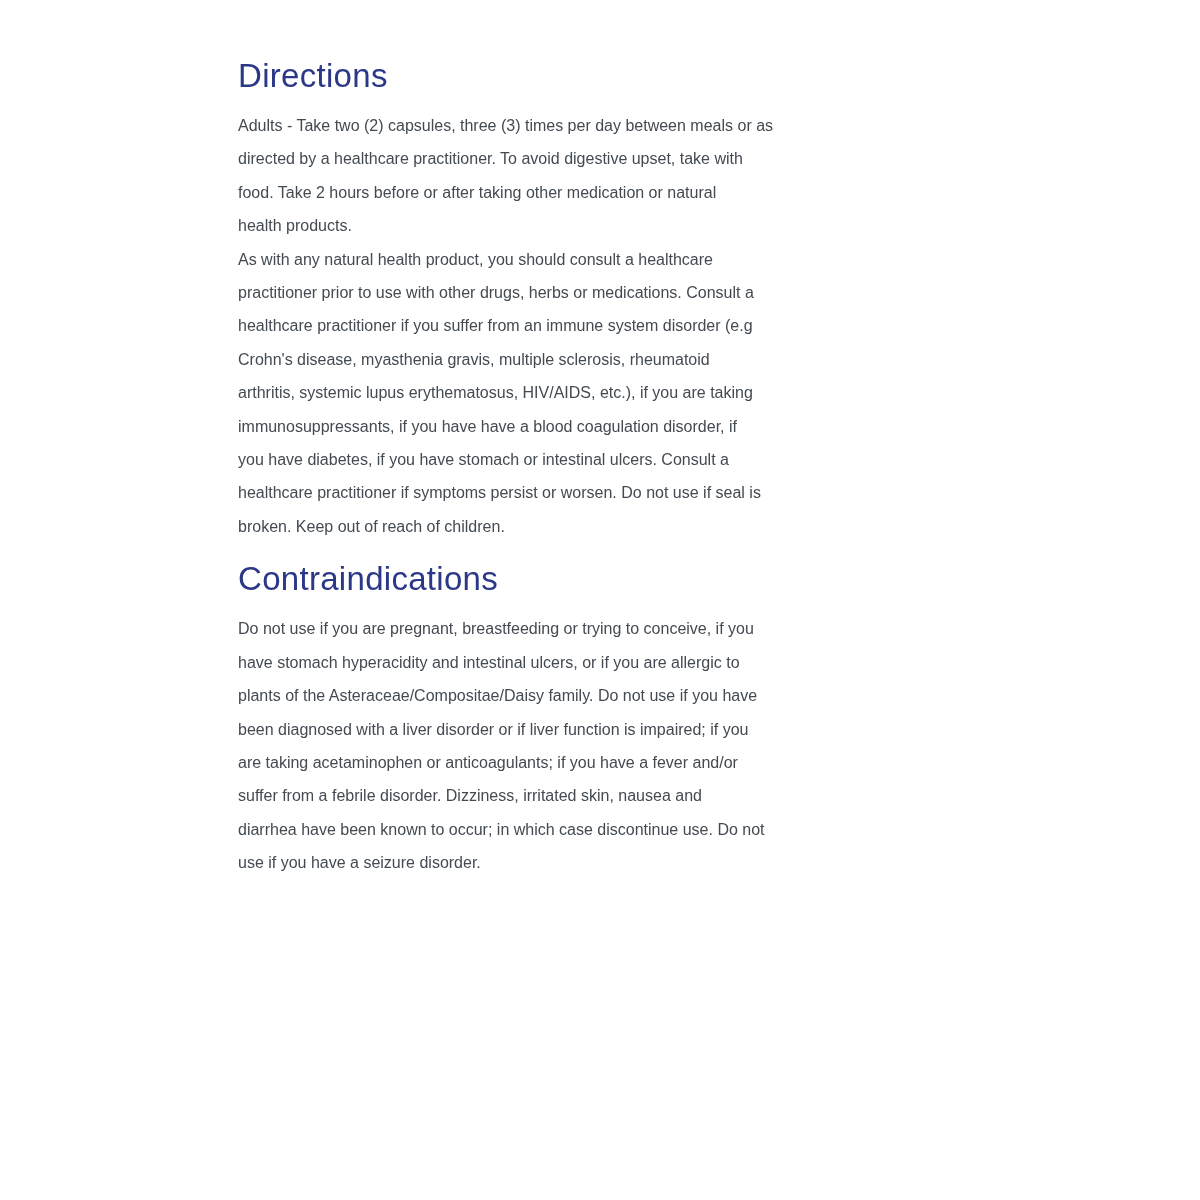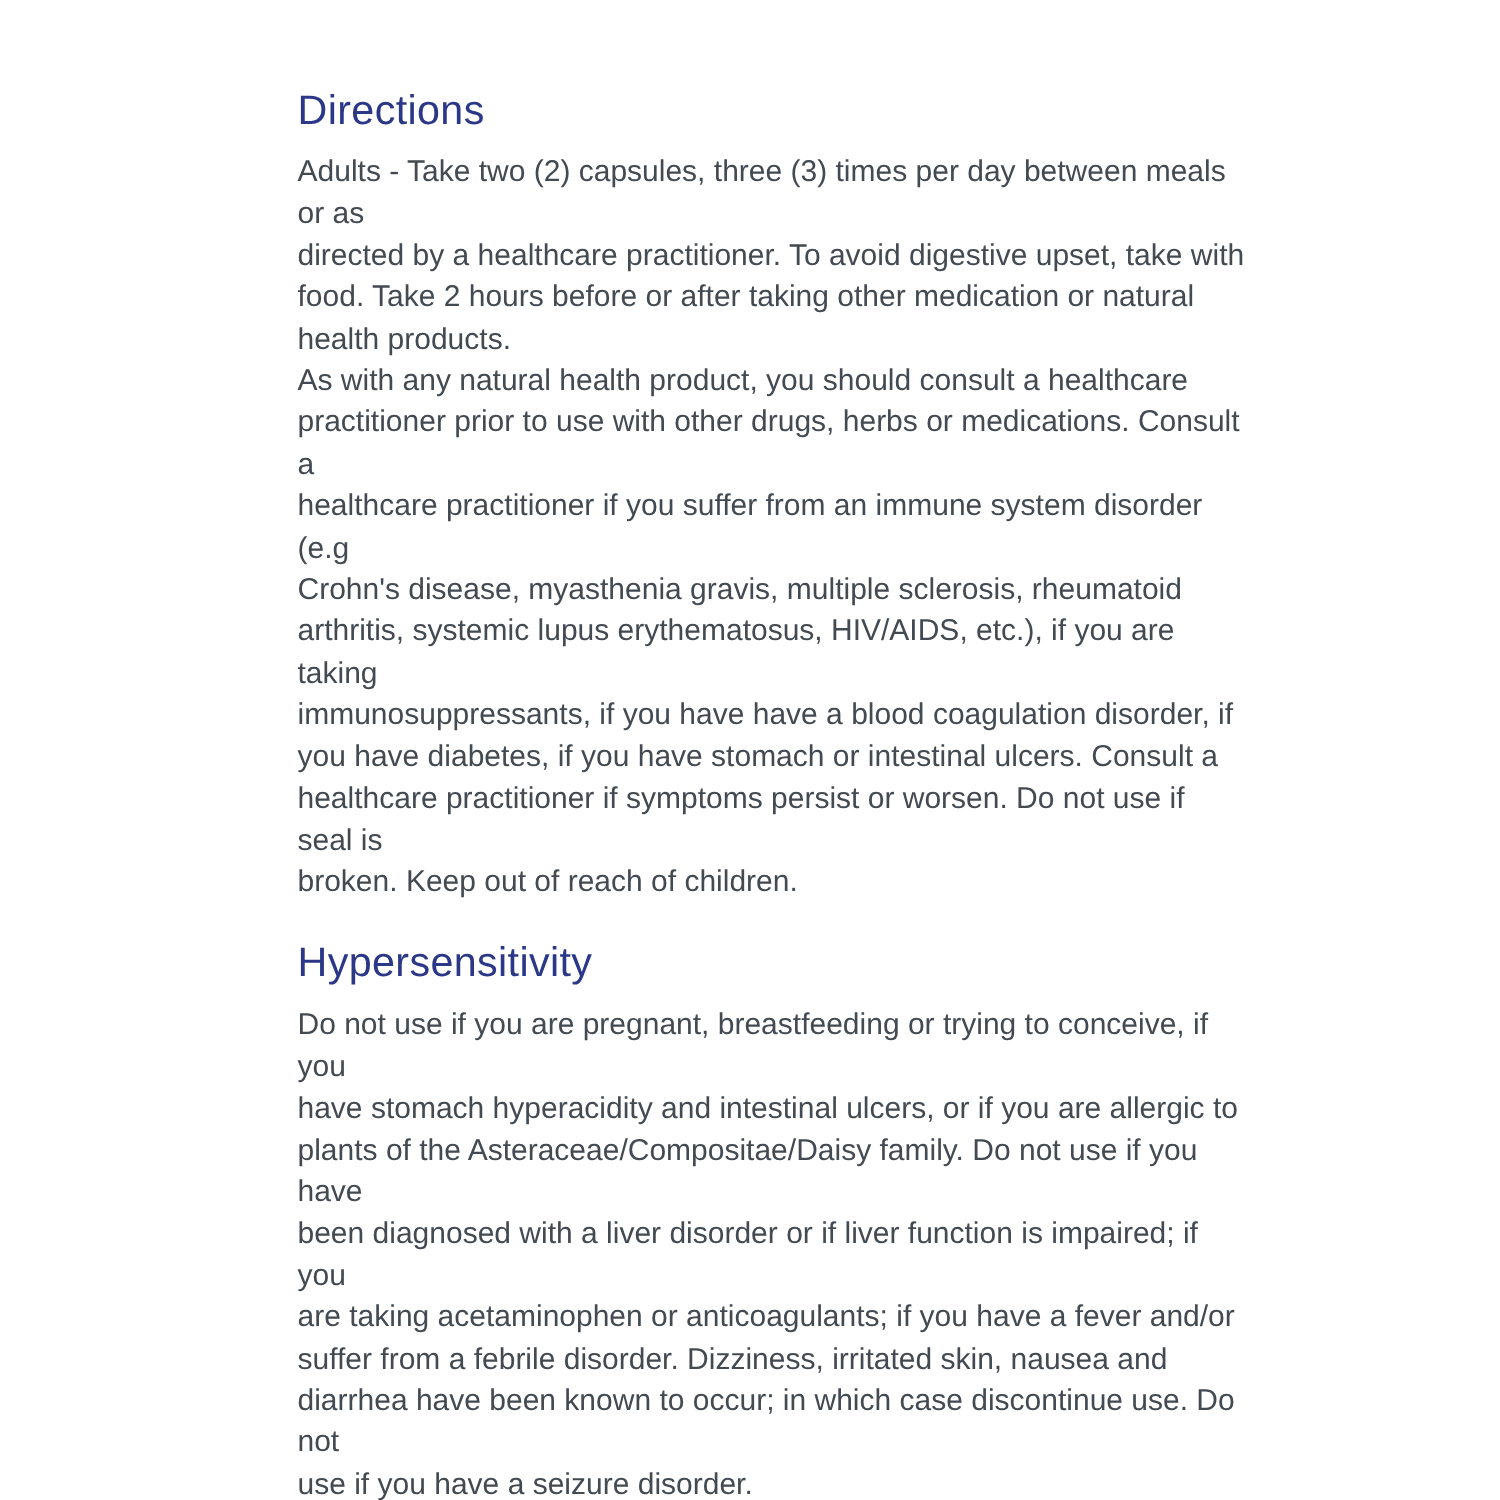--- a/index.html
+++ b/index.html
@@ -18,24 +18,24 @@
     width: 760px;
     margin-left: 238px;
     padding-top: 40px;
   }
   .sec h2 {
     font-size: 33px;
     line-height: 38px;
     font-weight: 400;
     letter-spacing: 0.3px;
     color: #2b3787;
-    margin: 29px 0 14px 0;
+    margin: 17px 0 14px 0;
   }
   .sec p {
-    font-size: 24px;
+    font-size: 16px;
     line-height: 33.4px;
     font-weight: 400;
     color: #434a52;
     margin: 0;
     white-space: pre-line;
   }
 </style>
 </head>
 <body>
 
@@ -56,21 +56,21 @@
 Crohn's disease, myasthenia gravis, multiple sclerosis, rheumatoid
 arthritis, systemic lupus erythematosus, HIV/AIDS, etc.), if you are taking
 immunosuppressants, if you have have a blood coagulation disorder, if
 you have diabetes, if you have stomach or intestinal ulcers. Consult a
 healthcare practitioner if symptoms persist or worsen. Do not use if seal is
 broken. Keep out of reach of children.</p>
   </section>
 
 
   <section class="sec">
-    <h2>Hypersensitivity</h2>
+    <h2>Contraindications</h2>
     <p>Do not use if you are pregnant, breastfeeding or trying to conceive, if you
 have stomach hyperacidity and intestinal ulcers, or if you are allergic to
 plants of the Asteraceae/Compositae/Daisy family. Do not use if you have
 been diagnosed with a liver disorder or if liver function is impaired; if you
 are taking acetaminophen or anticoagulants; if you have a fever and/or
 suffer from a febrile disorder. Dizziness, irritated skin, nausea and
 diarrhea have been known to occur; in which case discontinue use. Do not
 use if you have a seizure disorder.</p>
   </section>
 

